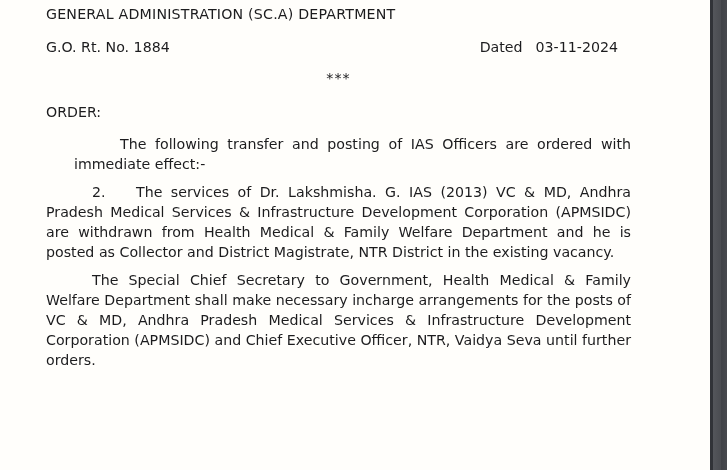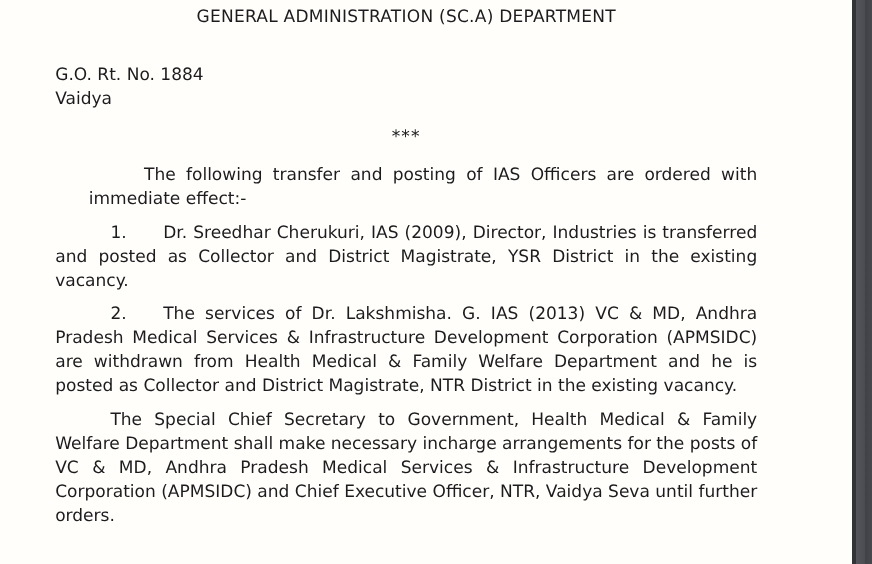--- a/index.html
+++ b/index.html
@@ -17,31 +17,29 @@
     font-size: 14.2px;
     line-height: 20px;
   }
   .doc {
     position: absolute;
     left: 46px;
     top: 0;
     width: 585px;
   }
   .title {
-    text-align: center;
     padding-top: 4px;
     letter-spacing: 0.2px;
     white-space: nowrap;
   }
   .go-line {
     display: flex;
-    justify-content: center;
+    justify-content: space-between;
     align-items: baseline;
-    margin-top: 29px;
-    flex-direction: column;
+    margin-top: 13px;
   }
   .date-block {
     display: flex;
     gap: 13px;
     margin-right: 13px;
   }
   .stars {
     text-align: center;
     margin-top: 11px;
     letter-spacing: 1px;
@@ -79,30 +77,31 @@
 </head>
 <body>
 
 <div class="doc">
 
   <div class="title">GENERAL ADMINISTRATION (SC.A) DEPARTMENT</div>
 
   <div class="go-line">
     <span>G.O. Rt. No. 1884</span>
     <span class="date-block">
-      <span>Vaidya</span>
+      <span>Dated</span>
+      <span>03-11-2024</span>
     </span>
   </div>
 
   <div class="stars">***</div>
 
+  <div class="order-label">ORDER:</div>
 
   <p class="para intro">The following transfer and posting of IAS Officers are ordered  with immediate effect:-</p>
 
-  <p class="para"><span class="num">1.</span><span>Dr. Sreedhar Cherukuri, IAS (2009), Director, Industries is transferred and posted as Collector and District Magistrate, YSR District in the existing vacancy.</span></p>
 
   <p class="para"><span class="num">2.</span><span>The services of Dr. Lakshmisha. G. IAS (2013) VC &amp; MD, Andhra Pradesh Medical Services &amp; Infrastructure Development Corporation (APMSIDC) are withdrawn from Health Medical &amp; Family Welfare Department and he is posted as Collector and District Magistrate, NTR District in the existing vacancy.</span></p>
 
 
   <p class="para">The Special Chief Secretary to Government, Health Medical &amp; Family Welfare Department shall make necessary incharge arrangements for the posts of VC &amp; MD, Andhra Pradesh Medical Services &amp; Infrastructure Development Corporation (APMSIDC) and Chief Executive Officer, NTR, Vaidya Seva until further orders.</p>
 
 </div>
 
 <div class="right-strip"></div>
 

